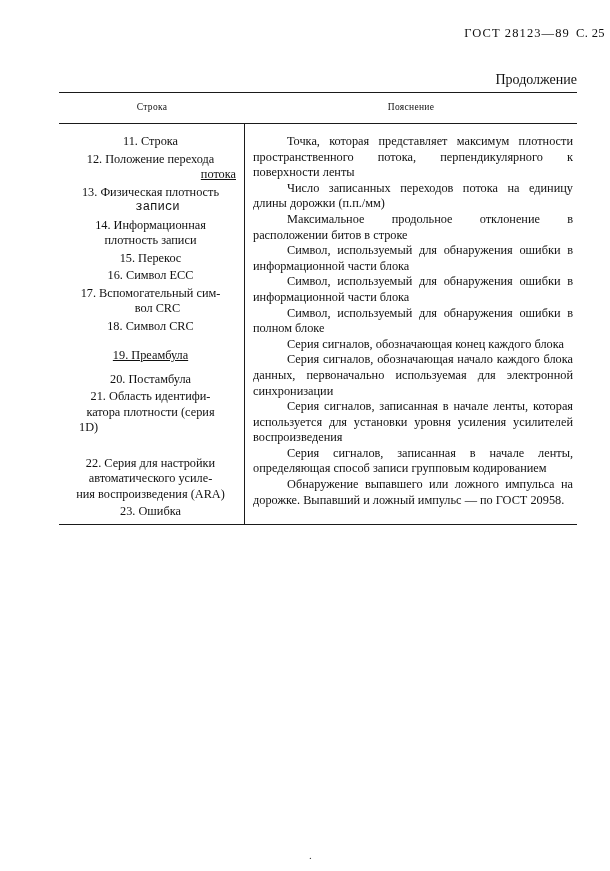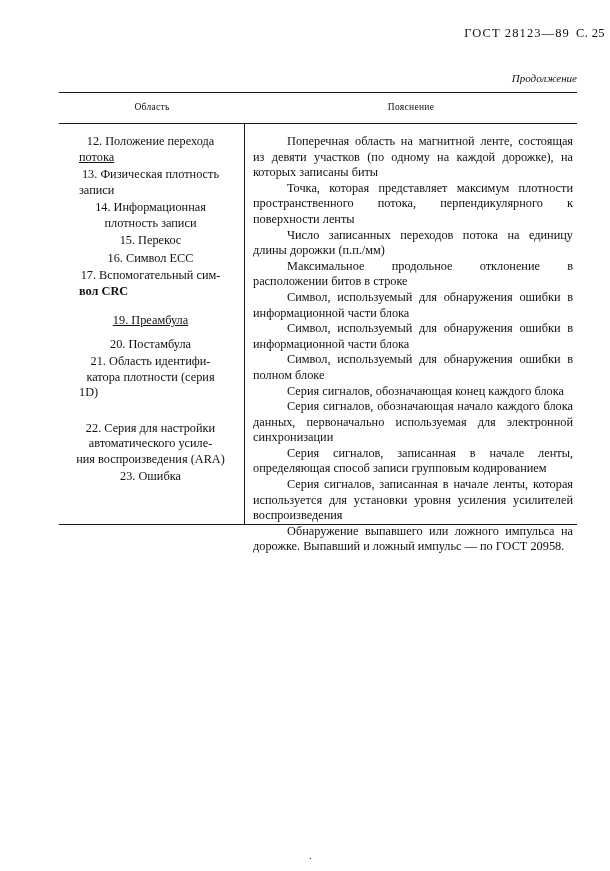--- a/index.html
+++ b/index.html
@@ -34,22 +34,21 @@
     letter-spacing: 1.1px;
   }
   .header .pagemark {
     margin-left: 6px;
     letter-spacing: 0.4px;
   }
   .continued {
     position: absolute;
     top: 72px;
     right: 46px;
-    font-style: italic;
-    font-size: 11px;
+    font-size: 14px;
   }
   .table {
     position: absolute;
     left: 46px;
     top: 92px;
     width: 518px;
   }
   .rule {
     border: 0;
     border-top: 1px solid #1a1a1a;
@@ -129,62 +128,63 @@
 
   <div class="header">
     <span class="gost-num">ГОСТ 28123—89</span><span class="pagemark">С. 25</span>
   </div>
 
   <div class="continued">Продолжение</div>
 
   <div class="table">
     <hr class="rule">
     <div class="head-row">
-      <div class="head-cell head-term">Область</div>
+      <div class="head-cell head-term">Строка</div>
       <div class="head-cell head-expl">Пояснение</div>
     </div>
     <hr class="rule thin">
 
     <div class="body-row">
       <div class="vline"></div>
 
       <div class="col-term">
+        <p class="term"><span>11. Строка</span></p>
         <p class="term tight"><span>12. Положение перехода</span></p>
-        <p class="term" style="text-align:left; padding-left:14px;text-decoration:underline;"><span>потока</span></p>
+        <p class="term" style="text-align:right; padding-left:14px;text-decoration:underline;"><span>потока</span></p>
         <p class="term tight"><span>13. Физическая плотность</span></p>
-        <p class="term" style="text-align:left; padding-left:14px;"><span>записи</span></p>
+        <p class="term" style="text-align:center; padding-left:14px;font-family:Liberation Mono, monospace;"><span>записи</span></p>
         <p class="term tight"><span>14. Информационная</span></p>
         <p class="term"><span>плотность  записи</span></p>
         <p class="term"><span>15. Перекос</span></p>
         <p class="term"><span>16. Символ ЕСС</span></p>
         <p class="term tight"><span>17. Вспомогательный сим-</span></p>
-        <p class="term" style="text-align:left; padding-left:14px;font-weight:bold;"><span>вол CRC</span></p>
+        <p class="term" style="text-align:center; padding-left:14px;"><span>вол CRC</span></p>
+        <p class="term"><span>18. Символ CRC</span></p>
         <p class="term" style="margin-top:14px;text-decoration:underline;"><span>19. Преамбула</span></p>
         <p class="term" style="margin-top:8px;"><span>20. Постамбула</span></p>
         <p class="term tight" style="margin-top:2px;"><span>21. Область  идентифи-</span></p>
         <p class="term tight"><span>катора  плотности  (серия</span></p>
         <p class="term" style="text-align:left; padding-left:14px;"><span>1D)</span></p>
         <p class="term tight" style="margin-top:20px;"><span>22. Серия для настройки</span></p>
         <p class="term tight"><span>автоматического    усиле-</span></p>
         <p class="term"><span>ния воспроизведения (ARA)</span></p>
         <p class="term"><span>23. Ошибка</span></p>
       </div>
 
       <div class="col-expl">
-        <p class="expl">Поперечная область на магнитной ленте, состоящая из девяти участков (по одному на каждой дорожке), на которых записаны биты</p>
         <p class="expl">Точка, которая представляет максимум плотности пространственного потока, перпендикулярного к поверхности ленты</p>
         <p class="expl">Число записанных переходов потока на единицу длины дорожки (п.п./мм)</p>
         <p class="expl">Максимальное продольное отклонение в расположении битов в строке</p>
         <p class="expl">Символ, используемый для обнаружения ошибки в информационной части блока</p>
         <p class="expl">Символ, используемый для обнаружения ошибки в информационной части блока</p>
         <p class="expl">Символ, используемый для обнаружения ошибки в полном блоке</p>
         <p class="expl">Серия сигналов, обозначающая конец каждого блока</p>
         <p class="expl">Серия сигналов, обозначающая начало каждого блока данных, первоначально используемая для электронной синхронизации</p>
+        <p class="expl">Серия сигналов, записанная в начале ленты, которая используется для установки уровня усиления усилителей воспроизведения</p>
         <p class="expl">Серия сигналов, записанная в начале ленты, определяющая способ записи групповым кодированием</p>
-        <p class="expl">Серия сигналов, записанная в начале ленты, которая используется для установки уровня усиления усилителей воспроизведения</p>
         <p class="expl">Обнаружение выпавшего или ложного импульса на дорожке. Выпавший и ложный импульс — по ГОСТ 20958.</p>
       </div>
     </div>
   <hr class="rule bottom-rule">
     </div>
 
   <div class="footer-dot">.</div>
 </div>
 
 </body></html>

